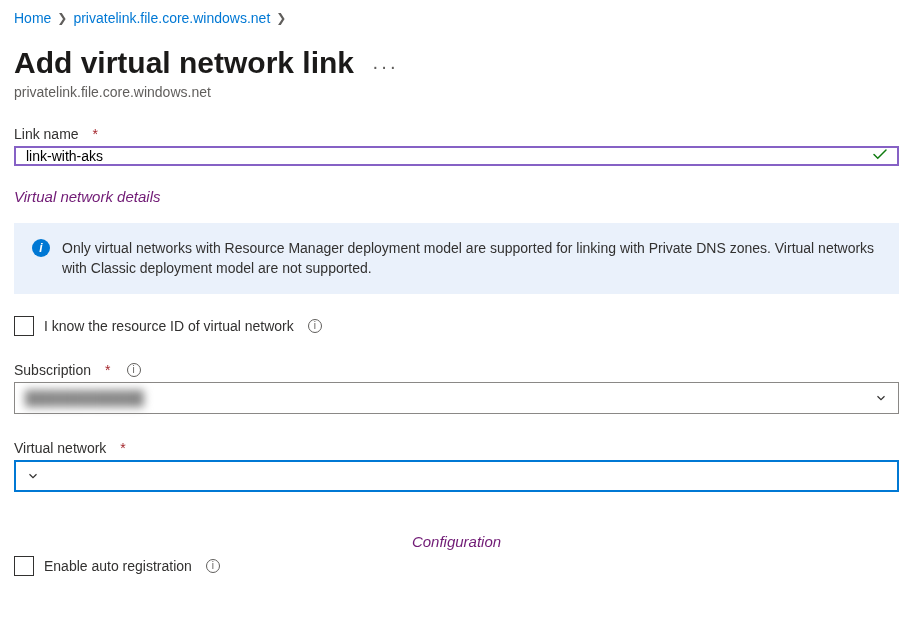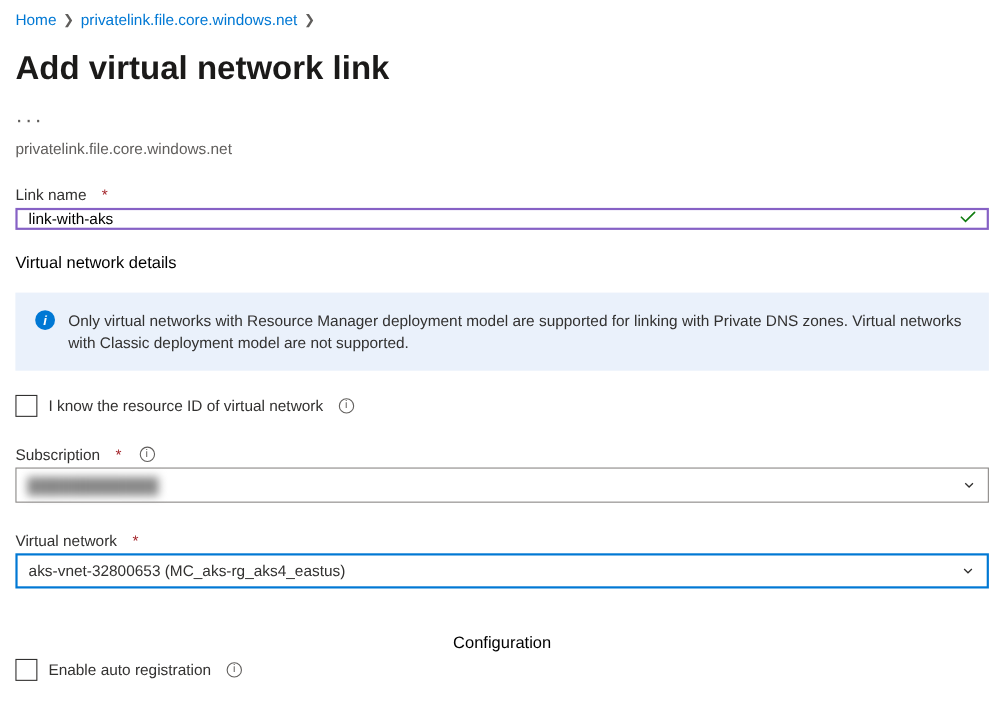--- a/index.html
+++ b/index.html
@@ -22,21 +22,20 @@
       color: #0078d4;
       text-decoration: none;
       cursor: pointer;
     }
     .chev { color: #605e5c; font-size: 12px; }
     .title-row {
       display: flex;
       align-items: baseline;
       gap: 18px;
       margin-top: 20px;
-      flex-direction: column;
     }
     h1 {
       font-weight: 600;
       font-size: 30px;
       color: #1b1a19;
     }
     .ellipsis { color: #605e5c; font-size: 20px; letter-spacing: 2px; padding-bottom: 4px; cursor: pointer; }
     .subtitle { color: #605e5c; font-size: 14px; margin-top: 2px; }
     .field { margin-top: 26px; }
     .label { font-size: 14px; color: #323130; margin-bottom: 4px; display: flex; align-items: center; gap: 12px;}
@@ -61,21 +60,21 @@
       font-size: 14px;
       border: 2px solid #8661c5;
       outline: none;
       background: #fff;
     }
     .valid-check {
       position: absolute;
       right: 10px; top: 50%; transform: translateY(-50%);
       color: #107c10;
     }
-    .section-h { font-size: 15px; color: #000000; margin-top: 22px; font-weight: 400;}
+    .section-h { font-size: 15px; color: #701a75; margin-top: 22px; font-weight: 400; font-style: italic;}
     .info-banner {
       display: flex;
       gap: 12px;
       background: #eaf1fb;
       padding: 16px 18px;
       margin-top: 18px;
       font-size: 14px;
       color: #323130;
       line-height: 1.4;
     }
@@ -175,21 +174,20 @@
       </svg>
   </div>
 </div>
 
 <div class="field">
   <div class="label">
     <span>Virtual network</span>
     <span class="req">*</span>
   </div>
   <div class="select focused">
-    <span>aks-vnet-32800653 (MC_aks-rg_aks4_eastus)</span>
     <svg class="chev-d" viewBox="0 0 24 24" fill="none" stroke="#323130" stroke-width="2">
         <polyline points="6 9 12 15 18 9"></polyline>
       </svg>
   </div>
 </div>
 
 <div class="section-h" style="margin-top:41px;text-align:center;">Configuration</div>
 <div class="check-row" style="margin-top:6px;">
   <div class="check-box"></div>
   <span>Enable auto registration</span>

